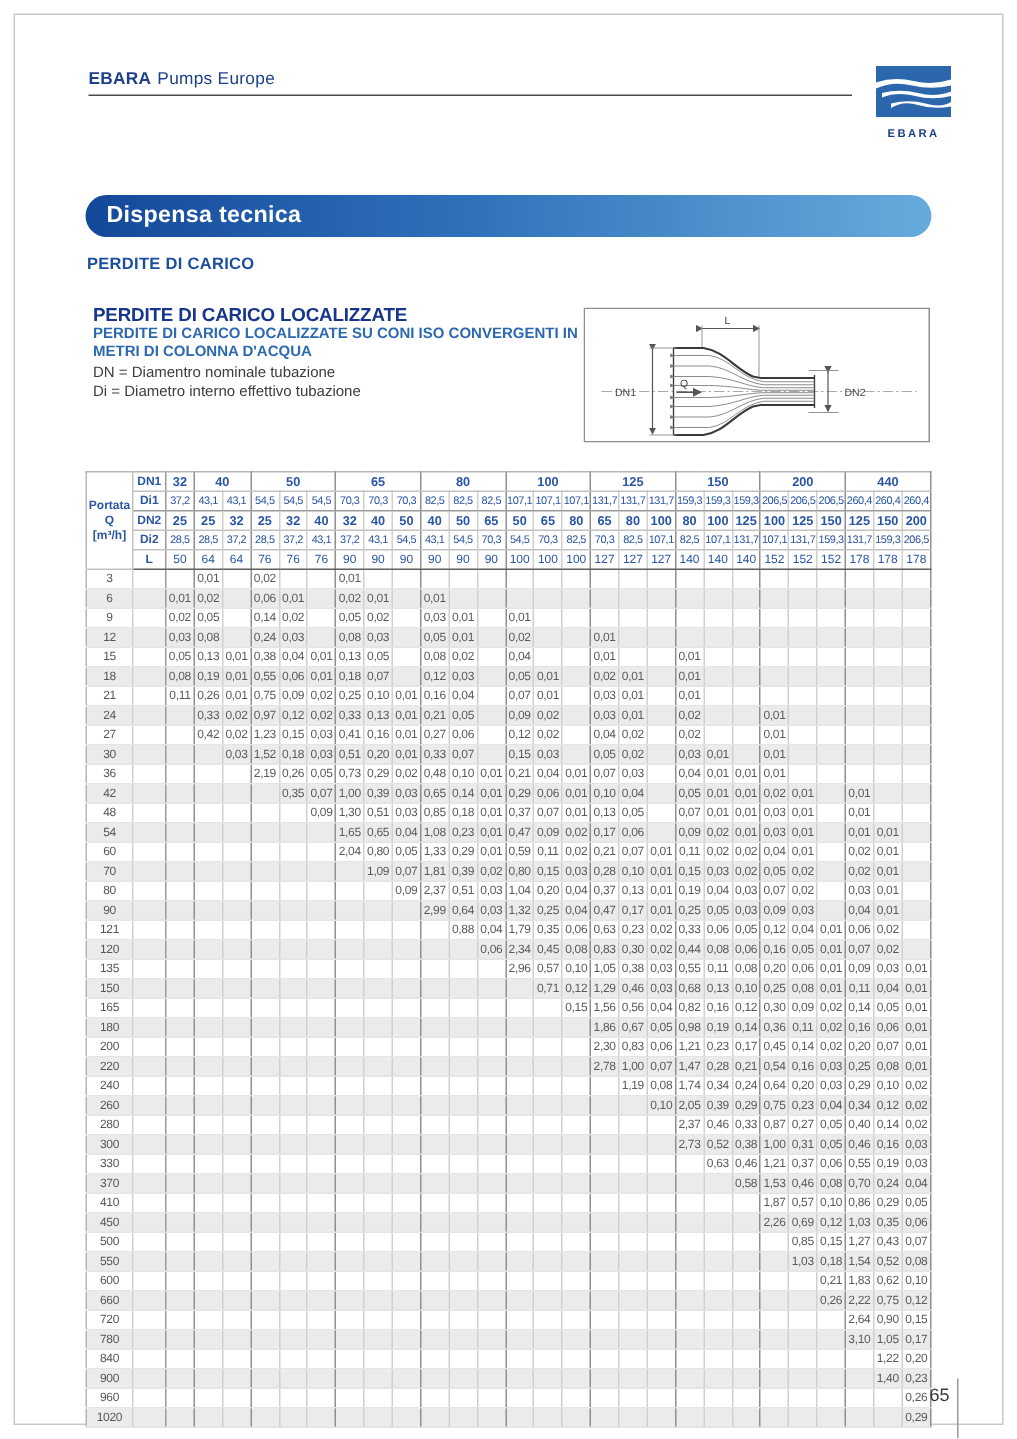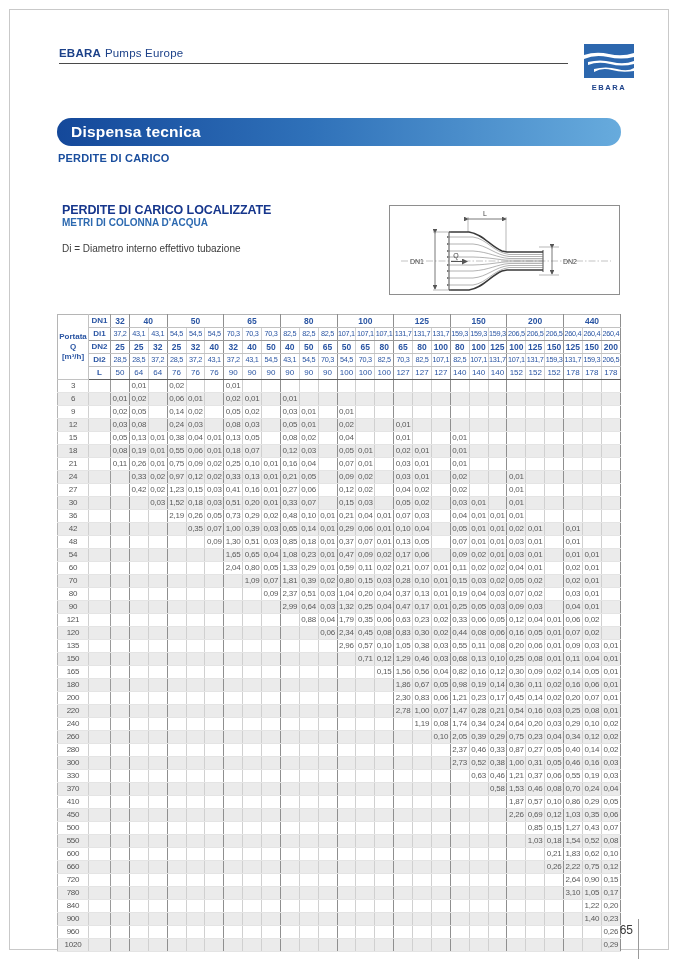--- a/index.html
+++ b/index.html
@@ -7,24 +7,24 @@
   .page-frame{position:absolute;left:9px;top:9px;right:9px;bottom:9px;border:1px solid #c9c9c9;}
 
   
   .brand{position:absolute;left:59px;top:47px;font-size:11.5px;color:#1c4189;letter-spacing:.2px;}
   .brand b{font-weight:bold;margin-right:4px;}
   .brand-rule{position:absolute;left:59px;top:63px;width:509px;height:1px;background:#4a4a4a;}
   .logo{position:absolute;left:584px;top:44px;width:50px;text-align:center;}
   .logo-text{font-size:7.5px;font-weight:bold;color:#1c4189;letter-spacing:1.6px;margin-top:1px;}
 
   
-  .banner{position:absolute;left:57px;top:118px;width:564px;height:28px;border-radius:14px;
+  .banner{position:absolute;left:57px;top:130px;width:564px;height:28px;border-radius:14px;
           background:linear-gradient(90deg,#14489a 0%,#2f71b9 45%,#67abdd 100%);
           color:#fff;font-weight:bold;font-size:15.5px;line-height:28px;padding-left:14px;box-sizing:border-box;letter-spacing:.2px;}
-  .section-label{position:absolute;left:58px;top:152px;font-size:11px;font-weight:bold;color:#1a4e9e;letter-spacing:.2px;}
+  .section-label{position:absolute;left:58px;top:170px;font-size:11px;font-weight:bold;color:#1a4e9e;letter-spacing:.2px;}
 
   
   .title{position:absolute;left:62px;top:203px;font-size:12.5px;font-weight:bold;color:#16368c;letter-spacing:-.1px;}
   .subtitle{position:absolute;left:62px;top:217px;font-size:10px;font-weight:bold;color:#2c69b0;line-height:12px;width:330px;}
   .notes{position:absolute;left:62px;top:242px;font-size:10px;color:#3c3c3c;line-height:13px;width:322px;}
   .just{text-align:justify;text-align-last:justify;}
 
   
   .diagram{position:absolute;left:389px;top:205px;width:231px;height:90px;}
 
@@ -66,23 +66,25 @@
     <path d="M10 25 Q22 22 33 25 T50 24 L50 27 Q38 29 28 26 T10 28 Z" fill="#ffffff"></path>
   </svg>
   <div class="logo-text">EBARA</div>
 </div>
 
 <div class="banner">Dispensa tecnica</div>
 <div class="section-label">PERDITE DI CARICO</div>
 
 <div class="title">PERDITE DI CARICO LOCALIZZATE</div>
 <div class="subtitle">
+  <div>PERDITE DI CARICO LOCALIZZATE SU CONI ISO CONVERGENTI IN</div>
   <div>METRI DI COLONNA D'ACQUA</div>
 </div>
 <div class="notes">
+  <div>DN = Diamentro nominale tubazione</div>
   <div>Di = Diametro interno effettivo tubazione</div>
 </div>
 
 <div class="diagram">
   <svg width="231" height="90" viewBox="0 0 231 90">
     <defs>
       <marker id="ar" markerWidth="6" markerHeight="6" refX="5" refY="3" orient="auto">
           <path d="M0,0 L6,3 L0,6 Z" fill="#555"></path>
         </marker>
       <marker id="as" markerWidth="5" markerHeight="5" refX="4" refY="2.5" orient="auto">

